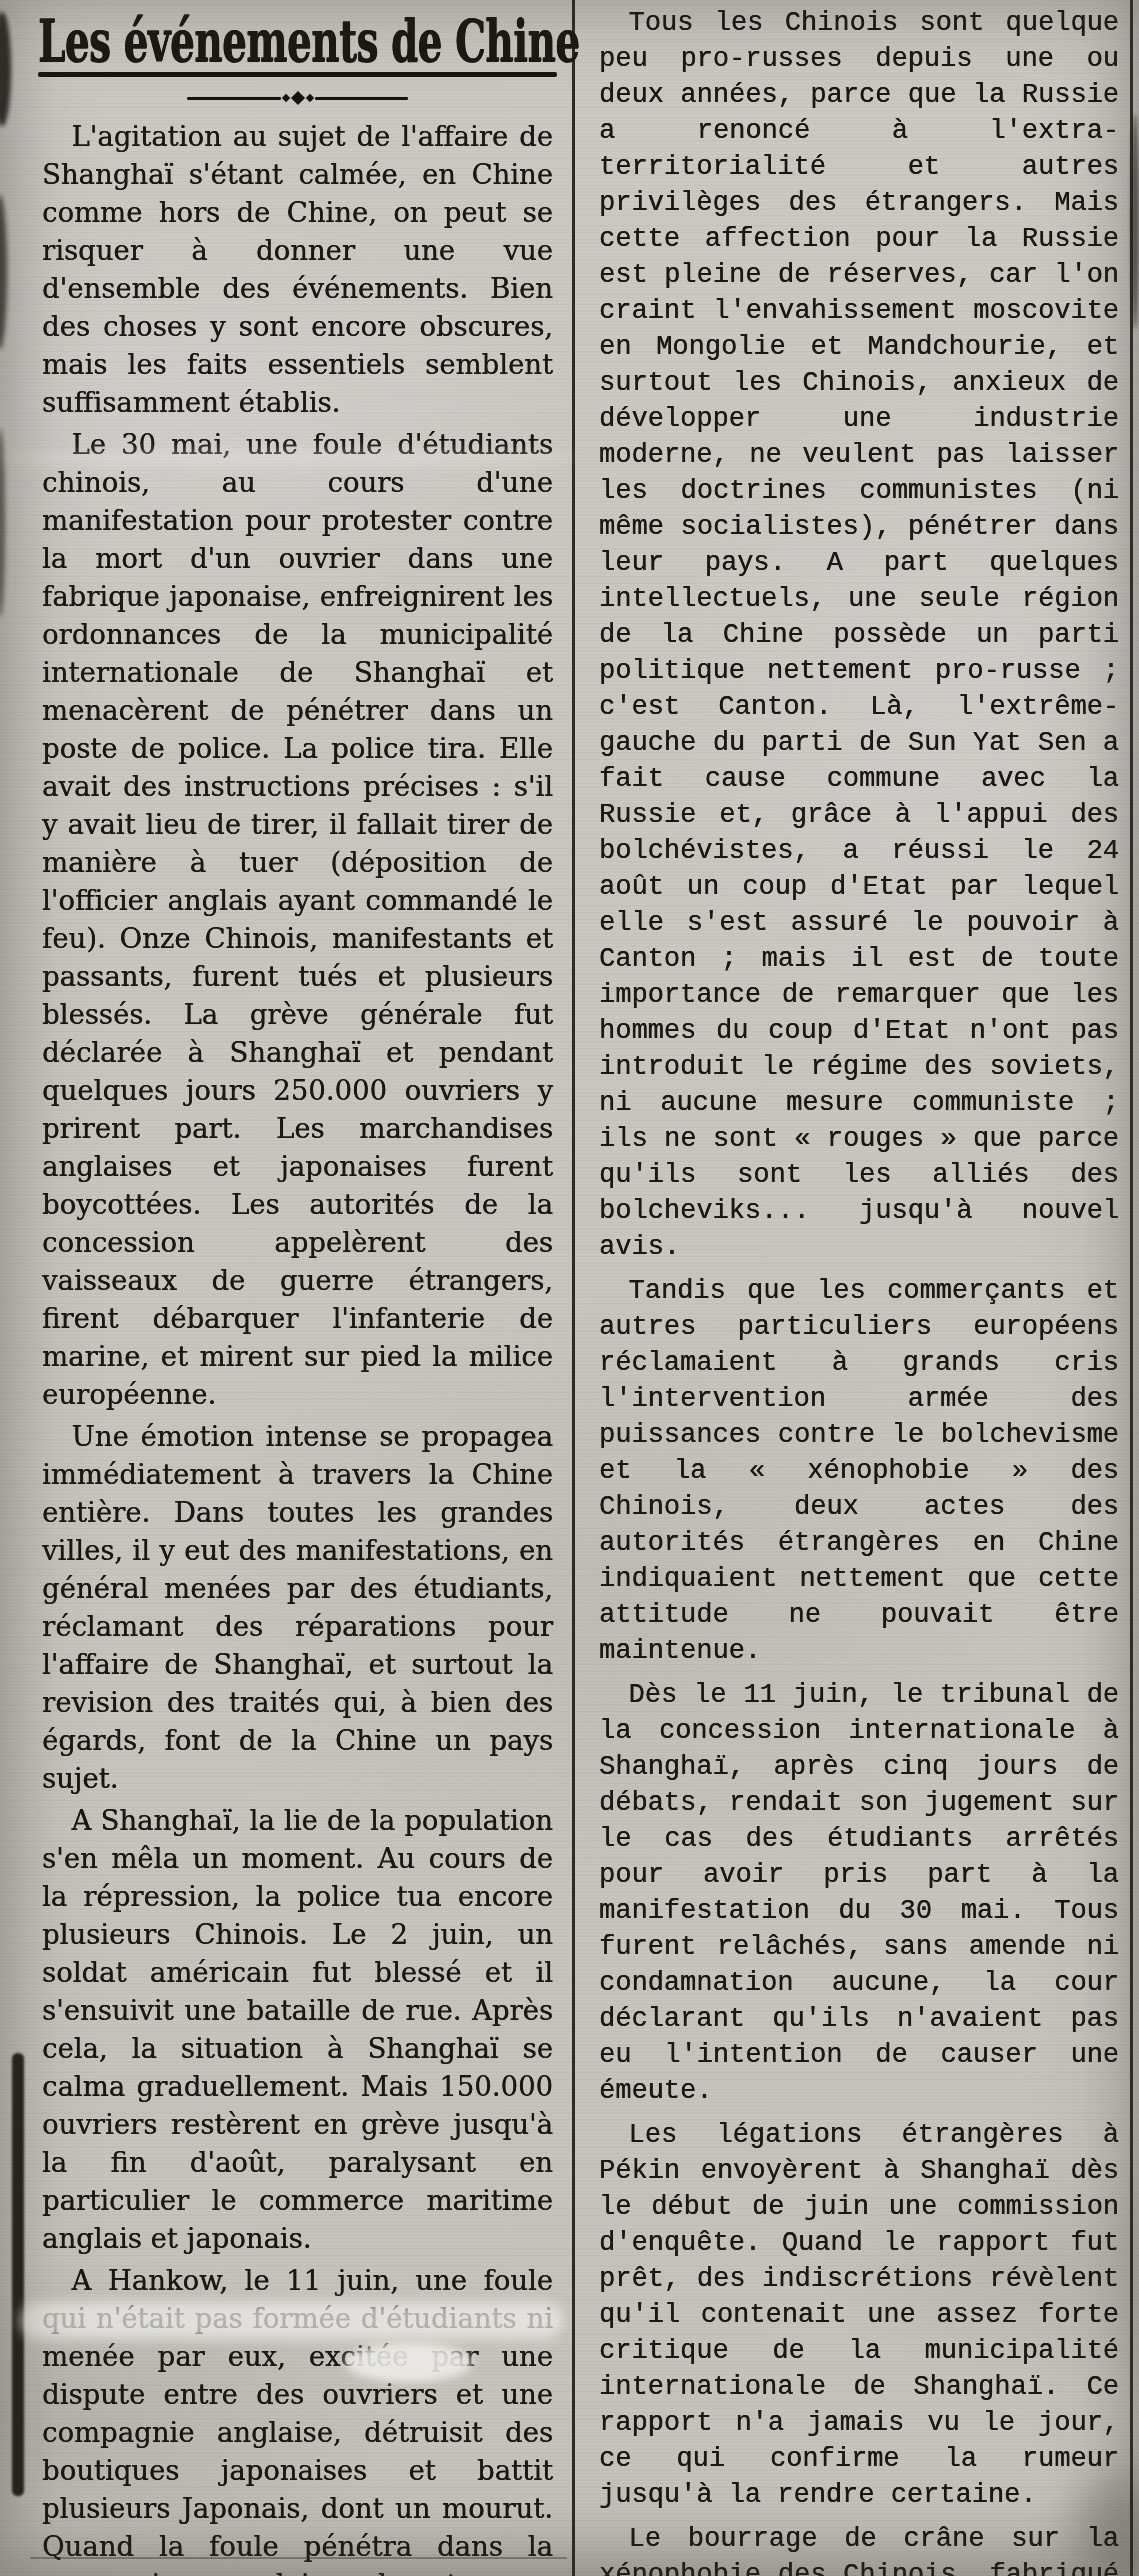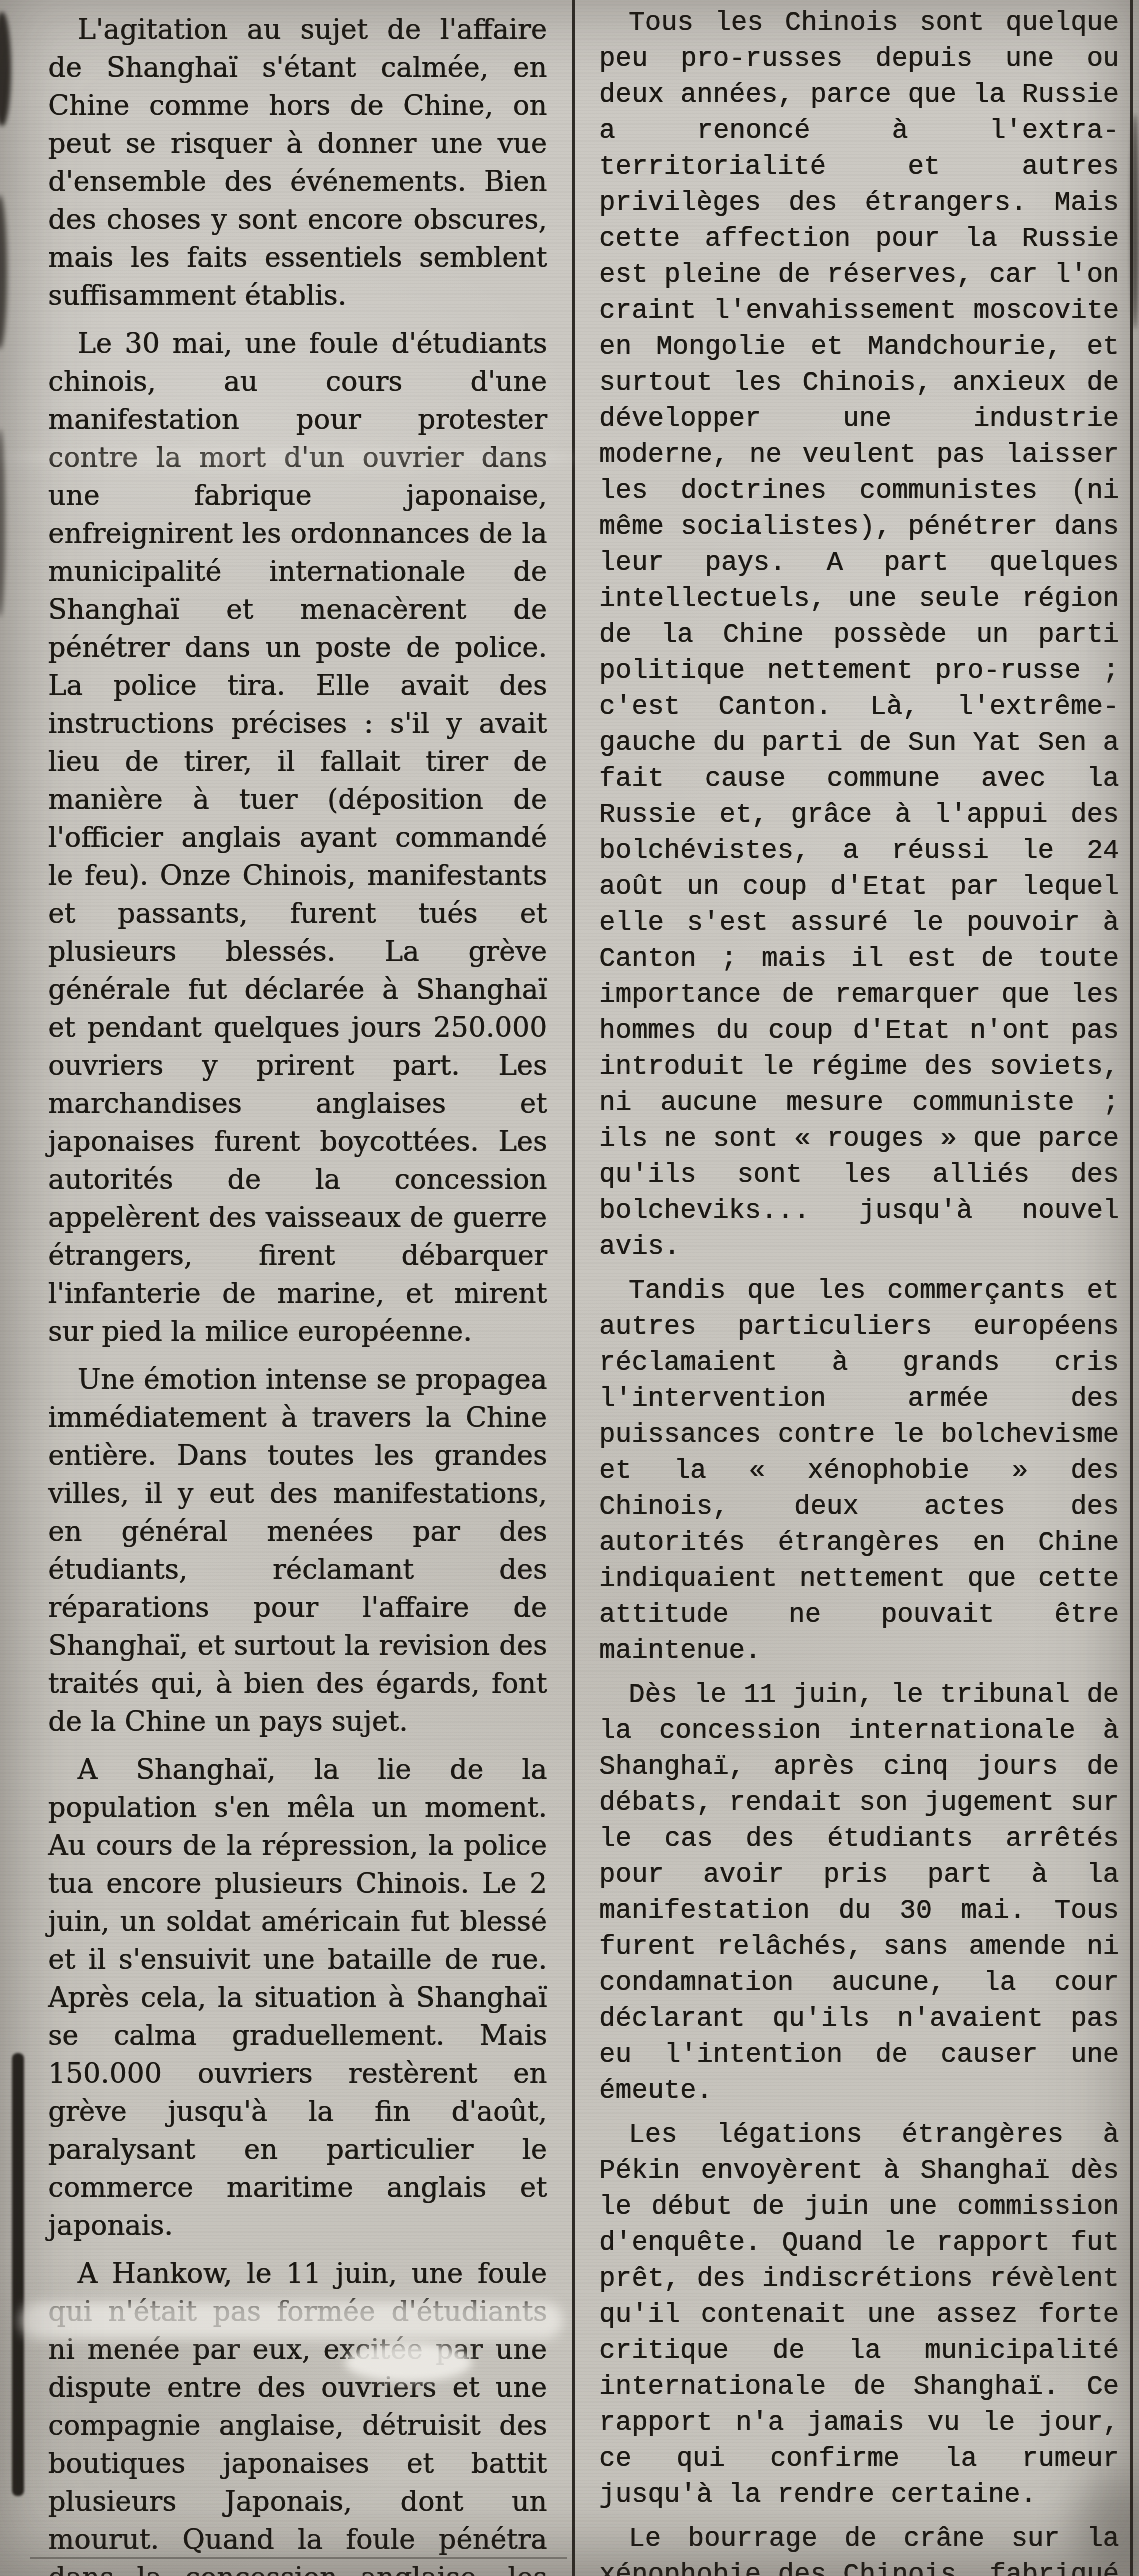--- a/index.html
+++ b/index.html
@@ -25,21 +25,21 @@
     text-shadow:0.3px 0 0 currentColor;
   }
   .page::after{ 
     content:"";position:absolute;inset:0;pointer-events:none;
     box-shadow:inset 0 0 94px rgba(60,55,48,.35), inset 0 -20px 54px rgba(60,55,48,.18);
   }
   .col{position:absolute;top:0;text-align:justify;}
   .col-left{left:38px;width:519px;}
   .col-right{left:599px;width:520px;font-size:27px;line-height:36px;padding-top:5.4px;}
   .col-left .paras{font-size:27.5px;line-height:38px;}
-  .para{margin:10px;text-indent:29.5px;text-align:justify;}
+  .para{margin:4px;text-indent:29.5px;text-align:justify;}
   .col-right .para{margin:8px 0 0;font-family:Liberation Mono, monospace;}
   .col-right .para:first-child{margin-top:0;}
 
   .masthead{padding-top:6.7px;}
   .headline{margin:0;height:64px;white-space:nowrap;overflow:visible;}
   .headline-inner{
     display:inline-block;
     font-size:58px;font-weight:bold;letter-spacing:-0.7px;
     transform:scaleX(.67);transform-origin:left top;
     text-shadow:0.7px 0 0 currentColor, 0 0.7px 0 currentColor;
@@ -58,20 +58,31 @@
   .blob.dark{background:#14110d;}
   .blob.light{background:#efede8;}
   .hline-bottom{position:absolute;left:30px;top:2557px;width:537px;height:2px;background:rgba(45,42,37,.4);}
 </style>
 </head>
 <body>
 
 <div class="page">
 
   <div class="col col-left">
+    <div class="masthead">
+      <h1 class="headline"><span class="headline-inner">Les événements de Chine</span></h1>
+      <div class="headline-rule"></div>
+      <div class="ornament">
+        <span class="line"></span>
+        <span class="gem small"></span>
+        <span class="gem"></span>
+        <span class="gem small"></span>
+        <span class="line"></span>
+      </div>
+    </div>
     <div class="paras">
         <p class="para">L'agitation au sujet de l'affaire de Shanghaï s'étant calmée, en Chine comme hors de Chine, on peut se risquer à donner une vue d'ensemble des événements. Bien des choses y sont encore obscures, mais les faits essentiels semblent suffisamment établis.</p>
         <p class="para">Le 30 mai, une foule d'étudiants chinois, au cours d'une manifestation pour protester contre la mort d'un ouvrier dans une fabrique japonaise, enfreignirent les ordonnances de la municipalité internationale de Shanghaï et menacèrent de pénétrer dans un poste de police. La police tira. Elle avait des instructions précises : s'il y avait lieu de tirer, il fallait tirer de manière à tuer (déposition de l'officier anglais ayant commandé le feu). Onze Chinois, manifestants et passants, furent tués et plusieurs blessés. La grève générale fut déclarée à Shanghaï et pendant quelques jours 250.000 ouvriers y prirent part. Les marchandises anglaises et japonaises furent boycottées. Les autorités de la concession appelèrent des vaisseaux de guerre étrangers, firent débarquer l'infanterie de marine, et mirent sur pied la milice européenne.</p>
         <p class="para">Une émotion intense se propagea immédiatement à travers la Chine entière. Dans toutes les grandes villes, il y eut des manifestations, en général menées par des étudiants, réclamant des réparations pour l'affaire de Shanghaï, et surtout la revision des traités qui, à bien des égards, font de la Chine un pays sujet.</p>
         <p class="para">A Shanghaï, la lie de la population s'en mêla un moment. Au cours de la répression, la police tua encore plusieurs Chinois. Le 2 juin, un soldat américain fut blessé et il s'ensuivit une bataille de rue. Après cela, la situation à Shanghaï se calma graduellement. Mais 150.000 ouvriers restèrent en grève jusqu'à la fin d'août, paralysant en particulier le commerce maritime anglais et japonais.</p>
         <p class="para">A Hankow, le 11 juin, une foule qui n'était pas formée d'étudiants ni menée par eux, excitée par une dispute entre des ouvriers et une compagnie anglaise, détruisit des boutiques japonaises et battit plusieurs Japonais, dont un mourut. Quand la foule pénétra dans la concession anglaise, les troupes étrangères firent feu et tuèrent huit Chinois.</p>
       </div>
   </div>
 
   <div class="col col-right">

